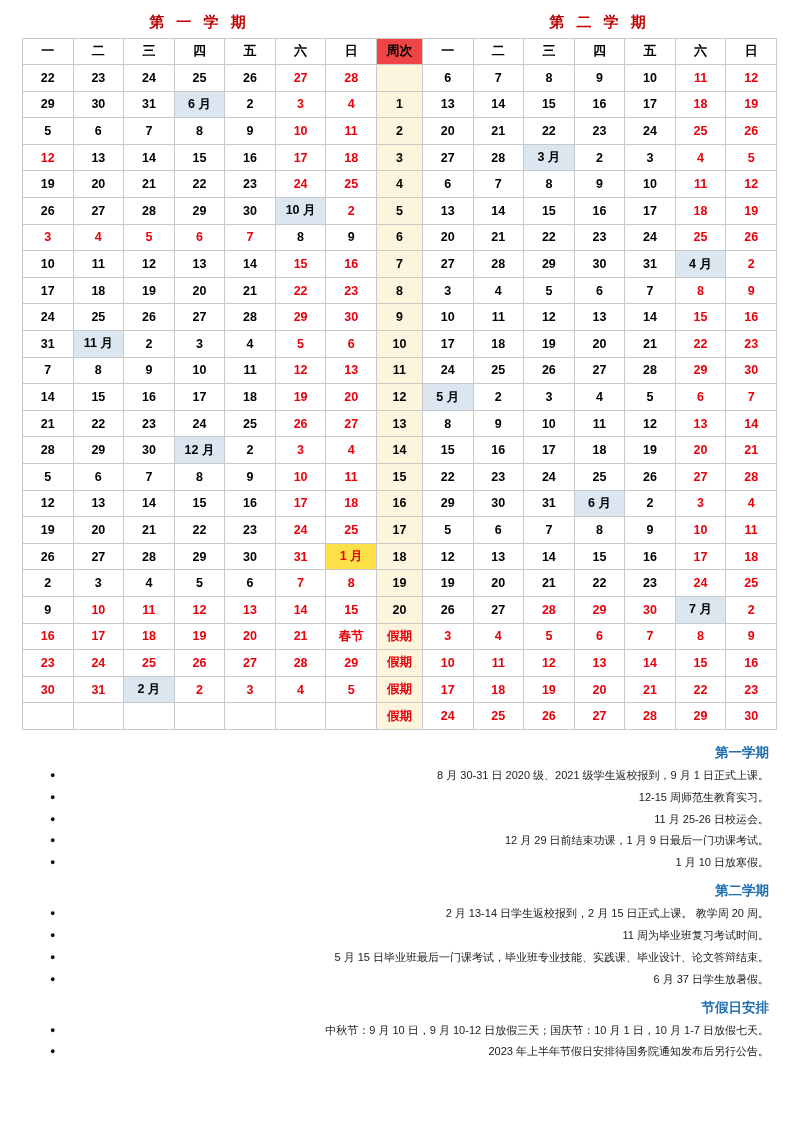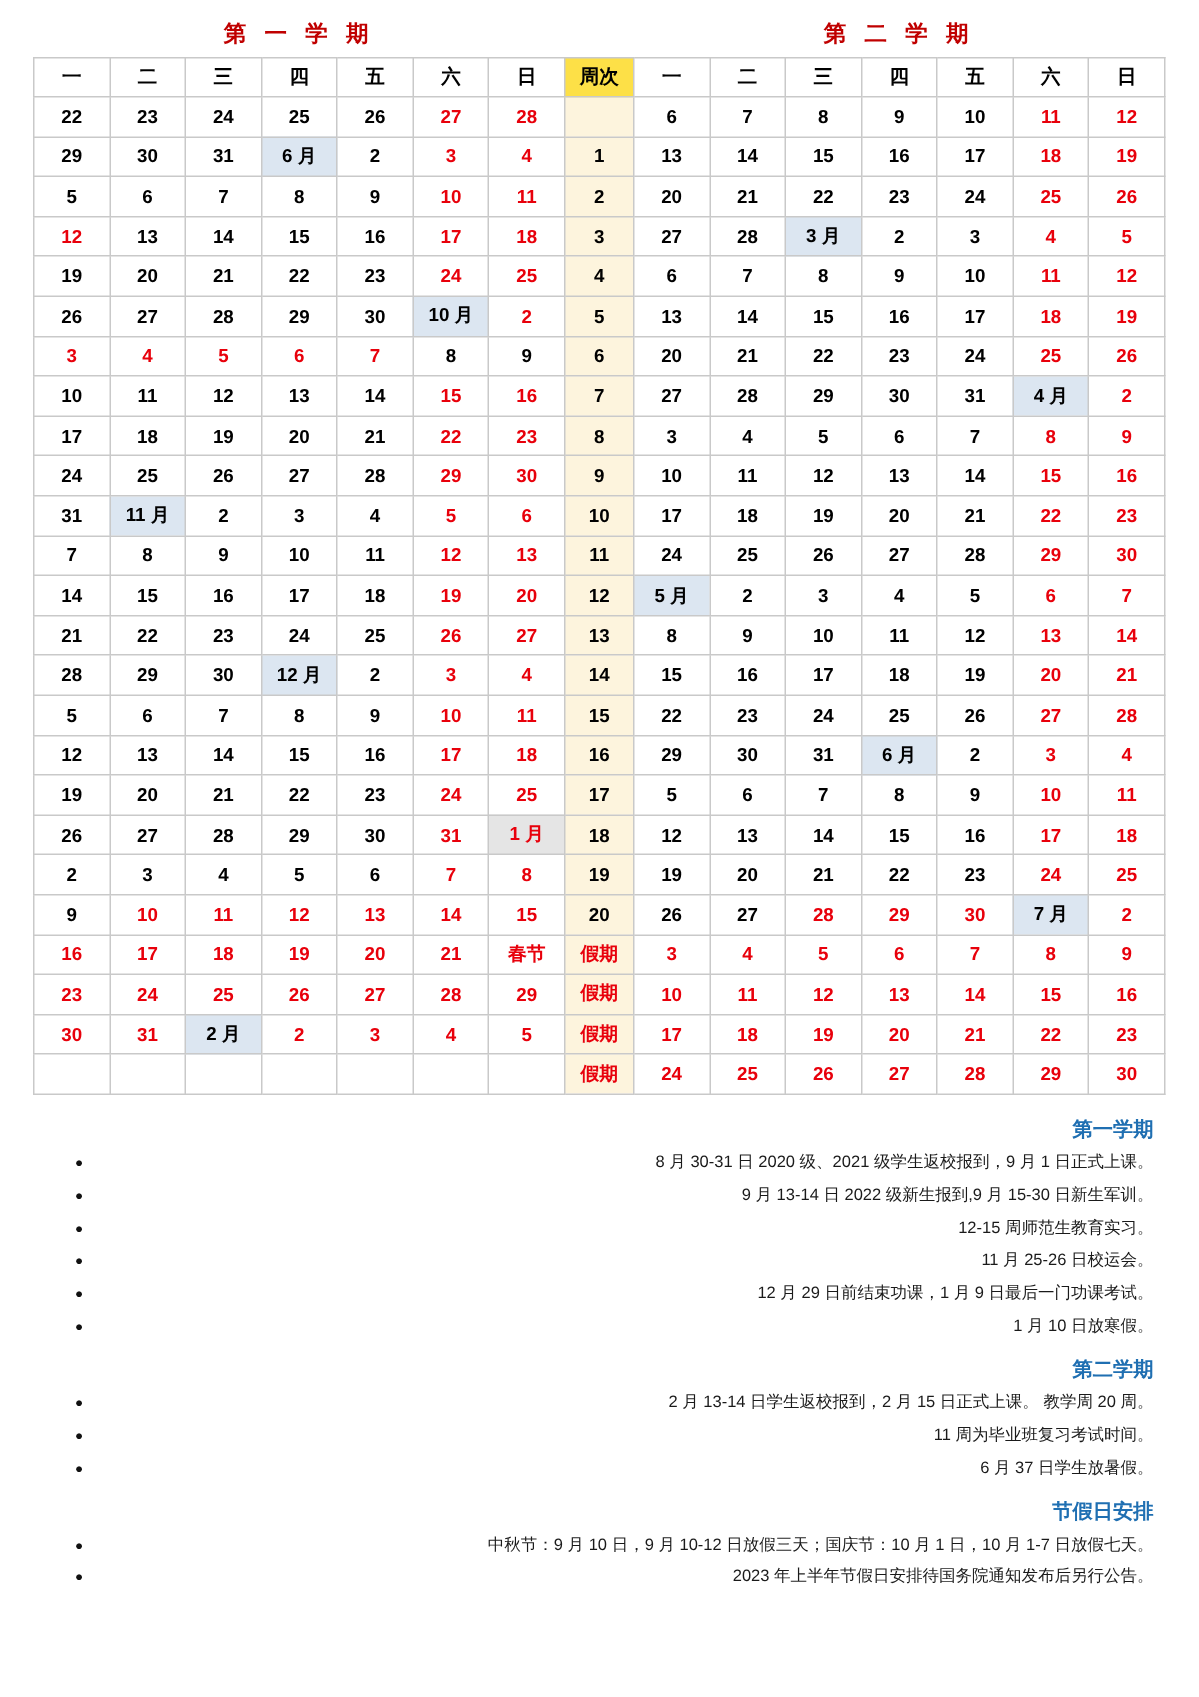--- a/index.html
+++ b/index.html
@@ -39,25 +39,25 @@
     letter-spacing: 4px;
     height: 30px;
     text-align: center;
   }
   tr.head-row td {
     font-size: 13px;
     font-weight: bold;
     color: #000;
   }
   td.wk { background: #fdf4dd; }
-  td.wk-head { background: #fde047; margin-left: 12px; }
+  td.wk-head { background: #ef4444; margin-left: 12px; }
   td.red { color: #e8000b; }
   td.blank { border: none; }
   td.month { background: #dce6f1; color: #000; }
-  td.month-red { background: #e5e5e5; color: #e8000b; }
+  td.month-red { background: #fde047; color: #e8000b; }
   td.holiday { background: #fdf4dd; color: #e8000b; font-size: 12.5px; }
 
   .notes { margin-top: 14px; padding: 0 8px; text-align: right; }
   h3.sec {
     color: #1f6fb2;
     font-size: 13.5px;
     margin: 12px 0 6px 10px;
     font-weight: bold;
   }
   ul.list {
@@ -553,31 +553,31 @@
           <td class="red">29</td>
           <td class="red">30</td>
         </tr>
       </tbody>
   </table>
 
   <div class="notes">
     <h3 class="sec">第一学期</h3>
     <ul class="list" id="term1-list">
         <li>8 月 30-31 日 2020 级、2021 级学生返校报到，9 月 1 日正式上课。</li>
-        <li>9 月 13-14 日 2022 级新生报到,9 月 15-30 日新生军训。</li>
         <li>12-15 周师范生教育实习。</li>
         <li>11 月 25-26 日校运会。</li>
         <li>12 月 29 日前结束功课，1 月 9 日最后一门功课考试。</li>
         <li>1 月 10 日放寒假。</li>
       </ul>
 
     <h3 class="sec">第二学期</h3>
     <ul class="list" id="term2-list">
         <li>2 月 13-14 日学生返校报到，2 月 15 日正式上课。 教学周 20 周。</li>
         <li>11 周为毕业班复习考试时间。</li>
+        <li>5 月 15 日毕业班最后一门课考试，毕业班专业技能、实践课、毕业设计、论文答辩结束。</li>
         <li>6 月 37 日学生放暑假。</li>
       </ul>
 
     <h3 class="sec">节假日安排</h3>
     <ul class="list" id="holiday-list">
         <li>中秋节：9 月 10 日，9 月 10-12 日放假三天；国庆节：10 月 1 日，10 月 1-7 日放假七天。</li>
         <li>2023 年上半年节假日安排待国务院通知发布后另行公告。</li>
       </ul>
   </div>
 </div>

